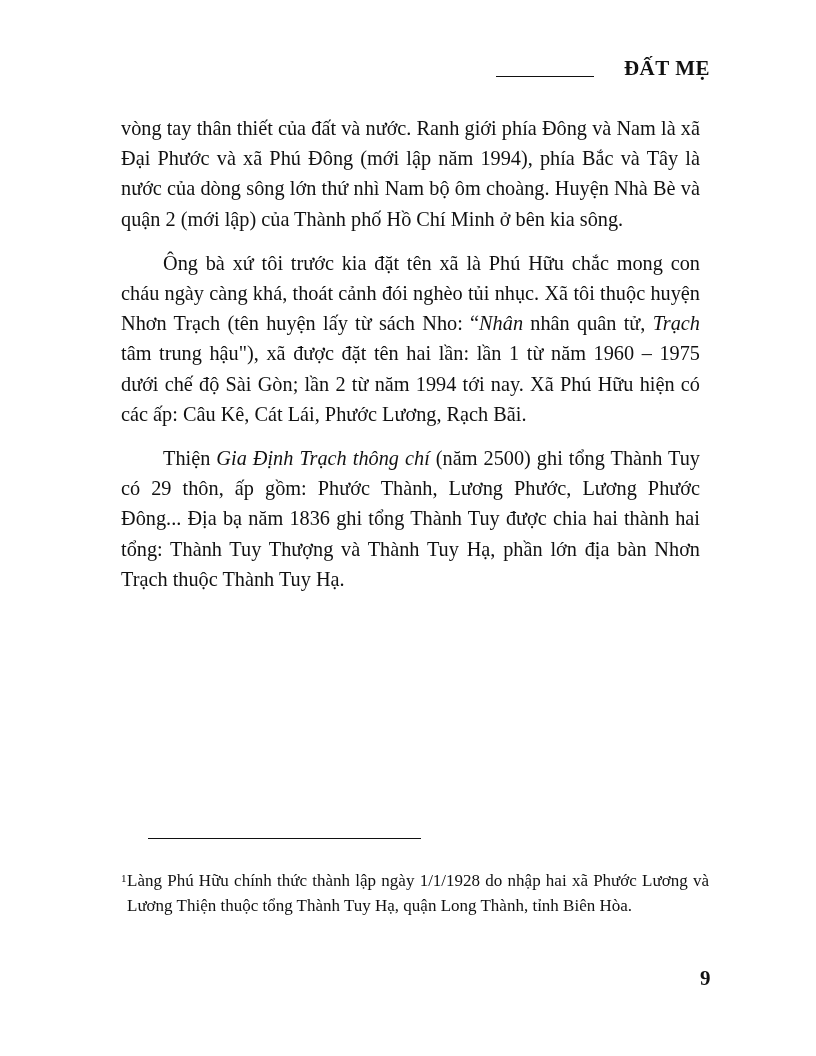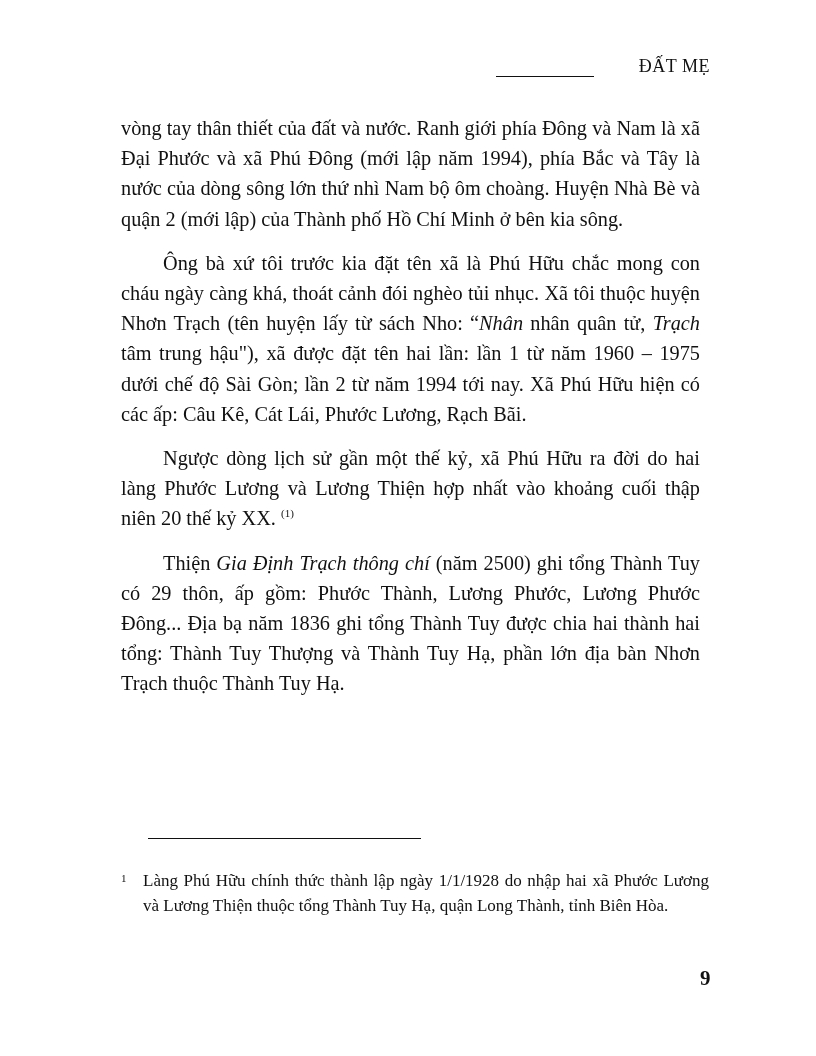--- a/index.html
+++ b/index.html
@@ -1,42 +1,41 @@
 <!DOCTYPE html>
 <html><head>
 <meta charset="utf-8">
 <style>
   html, body { margin: 0; padding: 0; background: #ffffff; }
   body { width: 816px; height: 1056px; position: relative; overflow: hidden;
          font-family: "Liberation Serif", "DejaVu Serif", serif; color: #111; }
   .header { position: absolute; top: 56px; left: 496px; width: 214px; height: 30px; }
   .header-rule { position: absolute; left: 0; top: 20px; width: 98px; border-top: 1.5px solid #111; }
-  .header-title { position: absolute; right: 0; top: 0; font-weight: normal; font-size: 18px; letter-spacing: 0.5px; }
+  .header-title { position: absolute; right: 0; top: 0; font-weight: bold; font-size: 21px; letter-spacing: 0.5px; }
   .body-text { position: absolute; left: 121px; width: 588px; top: 113px; }
   .para { margin: 0 9px 14px 0; font-size: 20.3px; line-height: 30.2px; text-align: justify; }
   .para.indent { text-indent: 42px; }
   .sup { font-size: 11px; vertical-align: super; line-height: 0; }
   .fn-rule { position: absolute; left: 148px; top: 838px; width: 273px; border-top: 1.5px solid #111; }
   .footnote { position: absolute; left: 121px; top: 868px; width: 588px; font-size: 17px; line-height: 25px; }
   .fn-mark { position: absolute; left: 0; top: -2px; font-size: 11px; }
-  .fn-text { margin-left: 22px; text-align: justify; }
+  .fn-text { margin-left: 6px; text-align: justify; }
   .page-number { position: absolute; left: 700px; top: 966px; font-weight: bold; font-size: 21px; }
 </style>
 </head>
 <body>
 
 <div class="header">
   <div class="header-rule"></div>
   <div class="header-title">ĐẤT MẸ</div>
 </div>
 
 <div class="body-text">
   <p class="para"><span>vòng tay thân thiết của đất và nước. Ranh giới phía Đông và Nam là xã Đại Phước và xã Phú Đông (mới lập năm 1994), phía Bắc và Tây là nước của dòng sông lớn thứ nhì Nam bộ ôm choàng. Huyện Nhà Bè và quận 2 (mới lập) của Thành phố Hồ Chí Minh ở bên kia sông.</span></p>
   <p class="para indent"><span>Ông bà xứ tôi trước kia đặt tên xã là Phú Hữu chắc mong con cháu ngày càng khá, thoát cảnh đói nghèo tủi nhục. Xã tôi thuộc huyện Nhơn Trạch (tên huyện lấy từ sách Nho: “</span><i>Nhân</i><span> nhân quân tử, </span><i>Trạch</i><span> tâm trung hậu"), xã được đặt tên hai lần: lần 1 từ năm 1960 – 1975 dưới chế độ Sài Gòn; lần 2 từ năm 1994 tới nay. Xã Phú Hữu hiện có các ấp: Câu Kê, Cát Lái, Phước Lương, Rạch Bãi.</span></p>
-  <p class="para indent"><span>Ngược dòng lịch sử gần một thế kỷ, xã Phú Hữu ra đời do hai làng Phước Lương và Lương Thiện hợp nhất vào khoảng cuối thập niên 20 thế kỷ XX. </span><span class="sup">(1)</span></p>
   <p class="para indent"><span>Thiện </span><i>Gia Định Trạch thông chí</i><span> (năm 2500) ghi tổng Thành Tuy có 29 thôn, ấp gồm: Phước Thành, Lương Phước, Lương Phước Đông... Địa bạ năm 1836 ghi tổng Thành Tuy được chia hai thành hai tổng: Thành Tuy Thượng và Thành Tuy Hạ, phần lớn địa bàn Nhơn Trạch thuộc Thành Tuy Hạ.</span></p>
 </div>
 
 <div class="fn-rule"></div>
 
 <div class="footnote">
   <span class="fn-mark">1</span>
   <div class="fn-text">Làng Phú Hữu chính thức thành lập ngày 1/1/1928 do nhập hai xã Phước Lương và Lương Thiện thuộc tổng Thành Tuy Hạ, quận Long Thành, tỉnh Biên Hòa.</div>
 </div>
 

